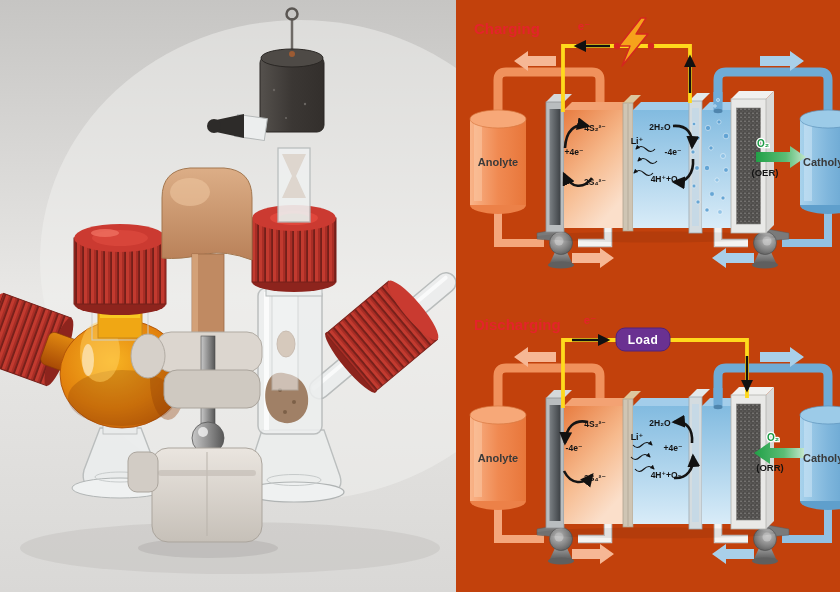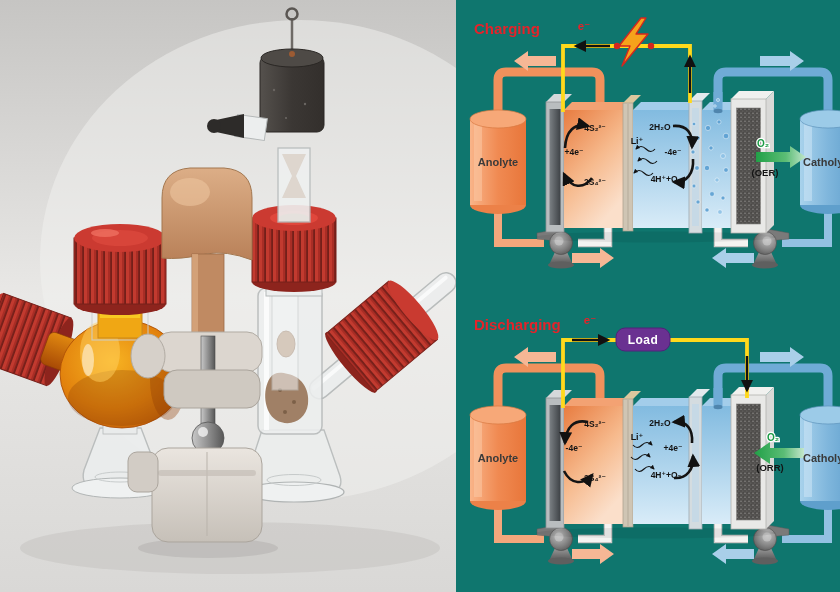--- a/index.html
+++ b/index.html
@@ -1,16 +1,16 @@
 <!DOCTYPE html>
 <html><head>
 <meta charset="utf-8">
 <style>
   html,body{margin:0;padding:0;background:#ffffff;}
-  .stage{position:relative;width:840px;height:592px;background:#0f766e;overflow:hidden;
+  .stage{position:relative;width:840px;height:592px;background:#c2410c;overflow:hidden;
          font-family:"Liberation Sans","DejaVu Sans",sans-serif;}
   .photo{position:absolute;left:0;top:0;width:456px;height:592px;}
   .diagrams{position:absolute;left:460px;top:0;width:380px;height:592px;}
   svg{display:block;}
   text{font-family:"Liberation Sans","DejaVu Sans",sans-serif;}
   .rx{font-size:8.5px;font-weight:bold;fill:#131313;text-anchor:middle;}
   .ion{font-size:9px;font-weight:bold;fill:#131313;text-anchor:middle;}
   .tank-label{font-size:11px;font-weight:bold;fill:#3a3a3a;text-anchor:middle;}
   .title{font-size:15px;font-weight:bold;fill:#e4232a;}
   .elec{font-size:11.5px;font-weight:bold;fill:#e4232a;text-anchor:middle;}

